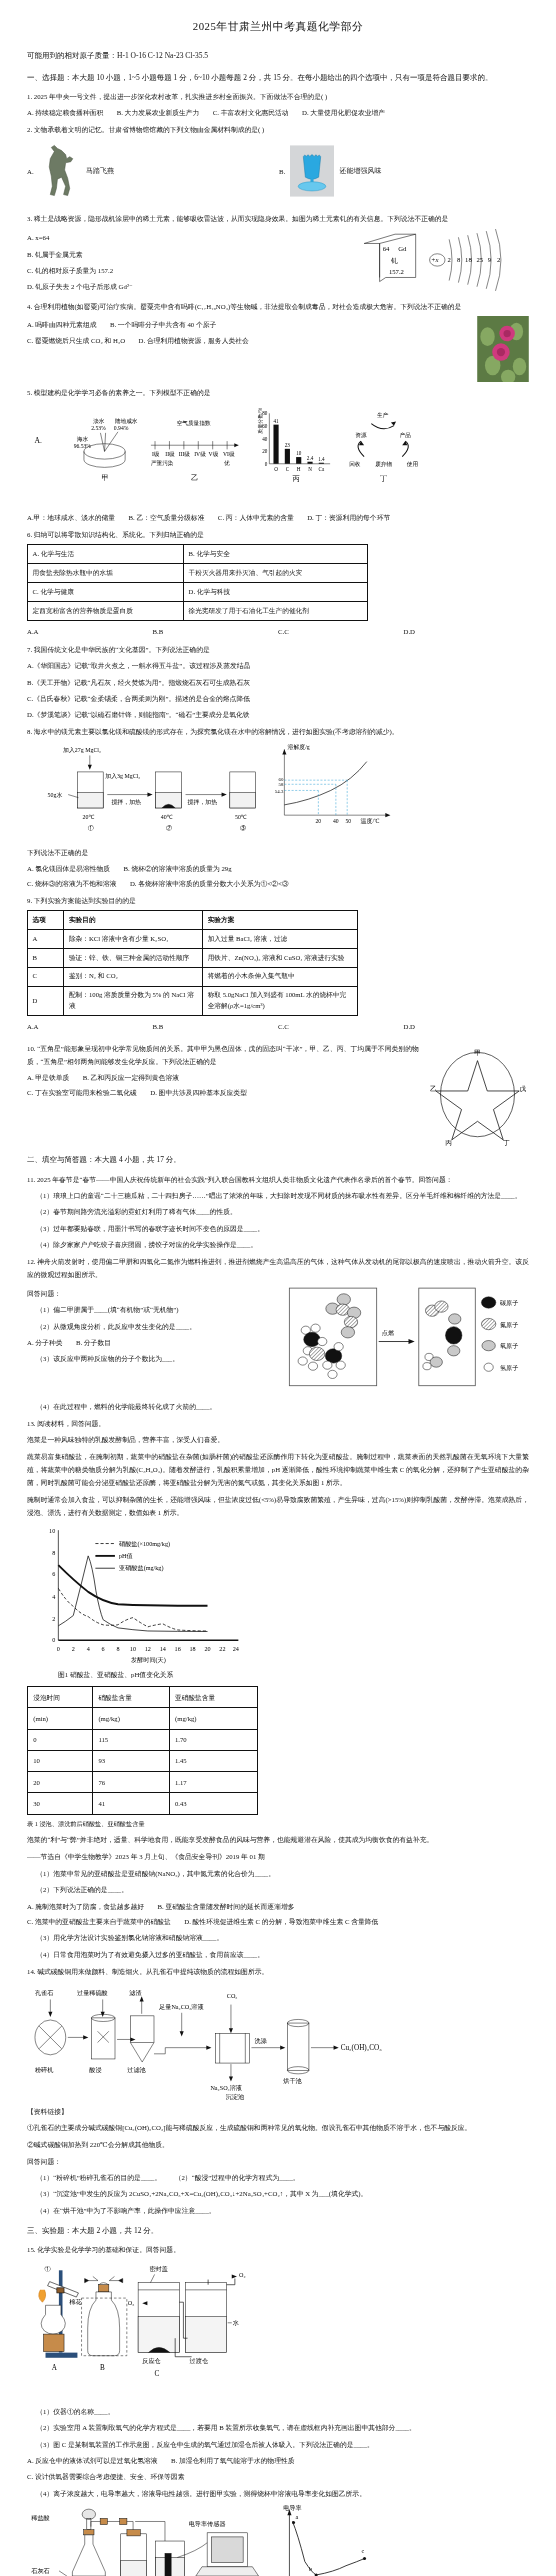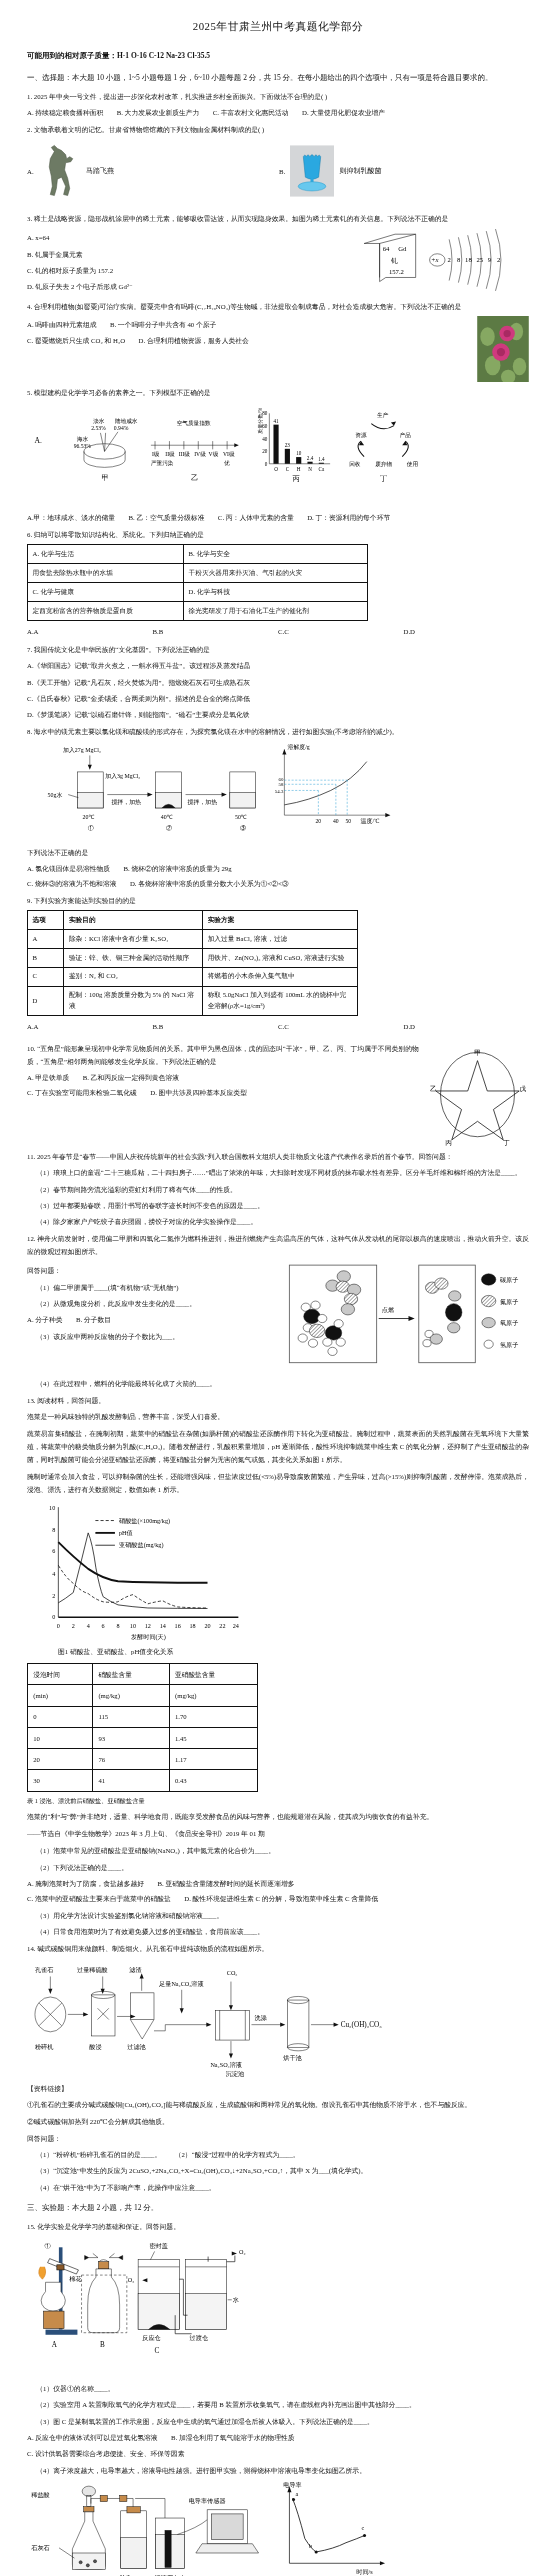--- a/index.html
+++ b/index.html
@@ -16,21 +16,21 @@
   .page { width:556px; padding:9.3px 27px 20.6px 27px; }
   h1.title {
     text-align:center;
     font-size:10.8px;
     font-weight:normal;
     margin:7.2px 0 11.3px 0;
     letter-spacing:0.5px;
     font-family:"Liberation Serif","DejaVu Serif",serif;
   }
   p { margin:0 0 3.6px 0; text-align:justify; }
-  .atomic { font-size:7.5px; font-weight:bold; margin-bottom:5.2px; }
+  .atomic { font-size:7.5px; font-weight:normal; margin-bottom:5.2px; }
   .section-head { font-weight:normal; font-size:7.5px; margin:7.2px 0 4.6px 0; }
   .q { margin:3.6px 0 2.6px 0; }
   .opt-row { display:flex; gap:13.4px; margin:2.1px 0; flex-wrap:wrap; }
   .opt-row > span { white-space:nowrap; }
   table.exam { border-collapse:collapse; width:68%; margin:3.1px 0 4.1px 0; font-size:6.7px; }
   table.exam td, table.exam th { border:0.7px solid #111; padding:3.6px 4.6px; text-align:left; vertical-align:middle; line-height:1.6; }
   table.exam.narrow { width:66%; }
   table.data { border-collapse:collapse; width:46%; margin:2.1px 0 3.1px 0; font-size:6.7px; }
   table.data td, table.data th { border:0.6px solid #111; padding:3.6px 5.2px; text-align:left; font-weight:normal; }
   .abcd-row { display:flex; gap:0; margin:3.6px 0 4.6px 0; }
@@ -82,21 +82,21 @@
     <div class="relic-cell">
       <span>B.</span>
       <span>
         <svg width="44" height="52" viewBox="0 0 86 100">
           <rect x="0" y="0" width="86" height="100" fill="#d4d6d8"></rect>
           <path d="M26 22 Q29 16 32 22 Q35 15 39 22 Q43 14 47 22 Q51 15 54 22 Q57 16 60 22 L56 62 Q43 70 30 62 Z" fill="#2aa8e0" stroke="#1a7fae"></path>
           <rect x="40" y="62" width="6" height="12" fill="#2aa8e0"></rect>
           <ellipse cx="43" cy="80" rx="27" ry="9" fill="#67c8ee" stroke="#2a9ac9"></ellipse>
         </svg>
       </span>
-      <span class="relic-label">则抑制乳酸菌</span>
+      <span class="relic-label">还能增强风味</span>
     </div>
   </div>
   <div class="relic-row">
   </div>
 
   <p class="q">3. 稀土是战略资源，隐形战机涂层中的稀土元素，能够吸收雷达波，从而实现隐身效果。如图为稀土元素钆的有关信息。下列说法不正确的是</p>
   <div class="q3wrap">
     <div class="grow">
       <p class="sub-q">A. x=64</p>
       <p class="sub-q">B. 钆属于金属元素</p>
@@ -438,20 +438,21 @@
         <polygon points="100,44 119,103 181,103 131,139 150,198 100,162 50,198 69,139 19,103 81,103" fill="none" stroke="#111" stroke-width="1.5"></polygon>
         <text x="100" y="34" text-anchor="middle">甲</text>
         <text x="14" y="104" text-anchor="middle">乙</text>
         <text x="188" y="104" text-anchor="middle">戊</text>
         <text x="44" y="208" text-anchor="middle">丙</text>
         <text x="156" y="208" text-anchor="middle">丁</text>
       </svg>
     </div>
   </div>
 
+  <p class="section-head">二、填空与简答题：本大题 4 小题，共 17 分。</p>
 
   <p class="q">11. 2025 年春节是“春节——中国人庆祝传统新年的社会实践”列入联合国教科文组织人类非物质文化遗产代表作名录后的首个春节。回答问题：</p>
   <p class="sub-q indent">（1）琅琅上口的童谣“二十三糖瓜粘，二十四扫房子……”唱出了浓浓的年味，大扫除时发现不同材质的抹布吸水性有差异。区分羊毛纤维和棉纤维的方法是____。</p>
   <p class="sub-q indent">（2）春节期间路旁流光溢彩的霓虹灯利用了稀有气体____的性质。</p>
   <p class="sub-q indent">（3）过年都要贴春联，用墨汁书写的春联字迹长时间不变色的原因是____。</p>
   <p class="sub-q indent">（4）除夕家家户户吃饺子喜庆团圆，捞饺子对应的化学实验操作是____。</p>
 
   <p class="q">12. 神舟火箭发射时，使用偏二甲肼和四氧化二氮作为燃料推进剂，推进剂燃烧产生高温高压的气体，这种气体从发动机的尾部以极高的速度喷出，推动火箭升空。该反应的微观过程如图所示。</p>
   <div class="flexrow">
     <div class="grow">

